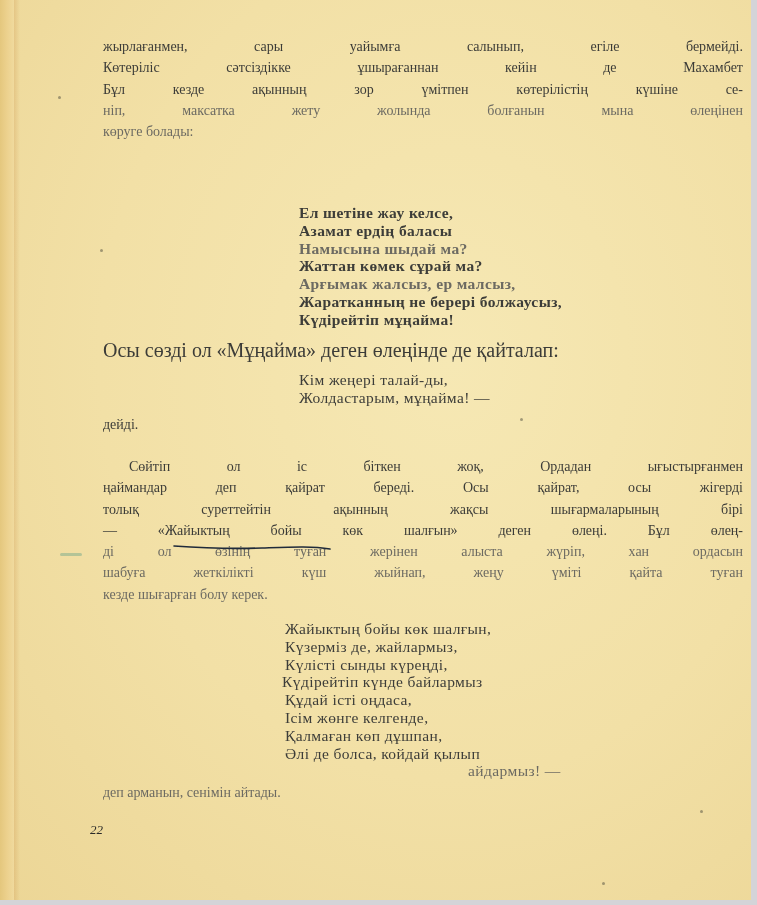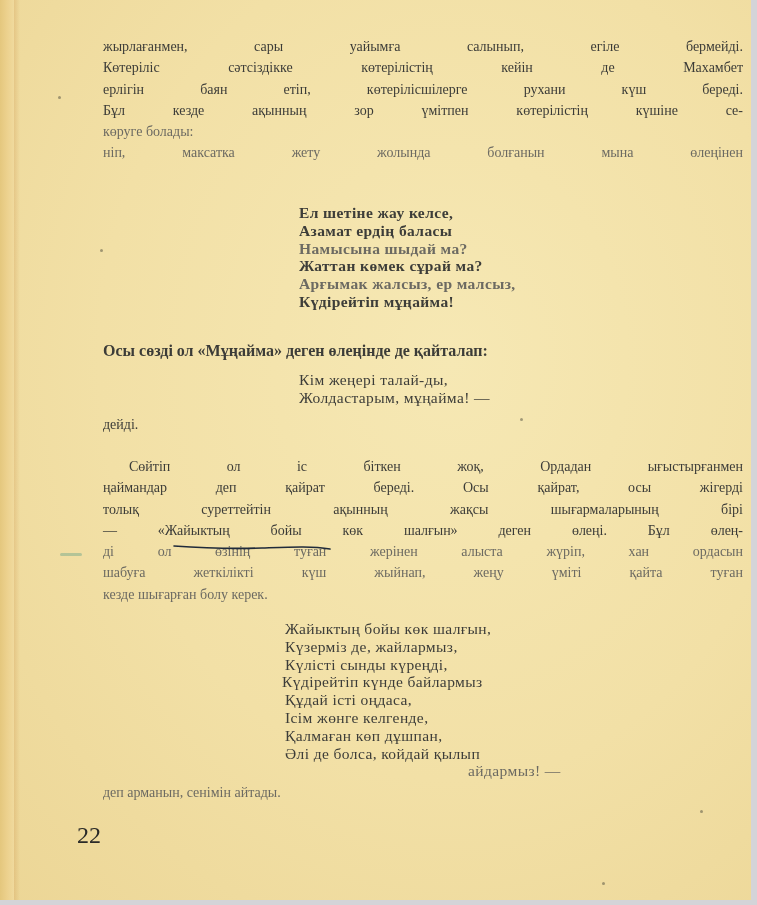--- a/index.html
+++ b/index.html
@@ -97,23 +97,24 @@
     }
     .underline-mark {
       position: absolute;
       left: 172px;
       top: 543px;
       width: 160px;
       height: 8px;
     }
     .page-number {
       position: absolute;
-      left: 77px;
+      left: 90px;
       top: 822px;
-      font-size: 24px;
+      font-size: 13px;
+      font-style: italic;
       color: #2a2a28;
     }
     .margin-mark {
       position: absolute;
       left: 60px;
       top: 553px;
       width: 22px;
       height: 3px;
       background: rgba(120,170,140,0.5);
       border-radius: 2px;
@@ -128,37 +129,37 @@
   </style>
 </head>
 <body>
 
 <div class="page">
   <div class="page-edge"></div>
   <div class="page-fold"></div>
 
   <div class="prose" style="top:36px;">
     <span class="line">жырлағанмен, сары уайымға салынып,  егіле бермейді.</span>
-    <span class="line">Көтеріліс сәтсіздікке көтерілістің кейін де  Махамбет</span>
-    <span class="line">ерлігін баян етіп, көтерілісшілерге  рухани  күш береді.</span>
+    <span class="line">Көтеріліс сәтсіздікке ұшырағаннан кейін де  Махамбет</span>
     <span class="line">Бұл кезде ақынның зор үмітпен көтерілістің күшіне се-</span>
+    <span class="line faded">ніп, максатка жету жолында болғанын мына  өлеңінен</span>
     <span class="line last faded">көруге болады:</span>
-    <span class="line faded">ніп, максатка жету жолында болғанын мына  өлеңінен</span>
   </div>
 
   <div class="verse" style="left:299px; top:204px;font-weight:bold;">
     <span class="vline">Ел шетіне жау келсе,</span>
     <span class="vline">Азамат ердің баласы</span>
     <span class="vline faded">Намысына шыдай ма?</span>
     <span class="vline">Жаттан көмек сұрай ма?</span>
     <span class="vline faded">Арғымак жалсыз, ер малсыз,</span>
+    <span class="vline">Жаратканның не берері болжаусыз,</span>
     <span class="vline">Күдірейтіп мұңайма!</span>
   </div>
 
-  <div class="prose" style="top:340px; font-size:16px;font-weight:bold;">
+  <div class="prose" style="top:340px; font-size:20px;">
     <span class="line last">Осы сөзді ол «Мұңайма» деген өлеңінде де қайталап:</span>
   </div>
 
   <div class="verse" style="left:299px; top:371px;">
     <span class="vline">Кім жеңері талай-ды,</span>
     <span class="vline">Жолдастарым, мұңайма! —</span>
   </div>
 
   <div class="prose" style="top:414px;">
     <span class="line last">дейді.</span>

